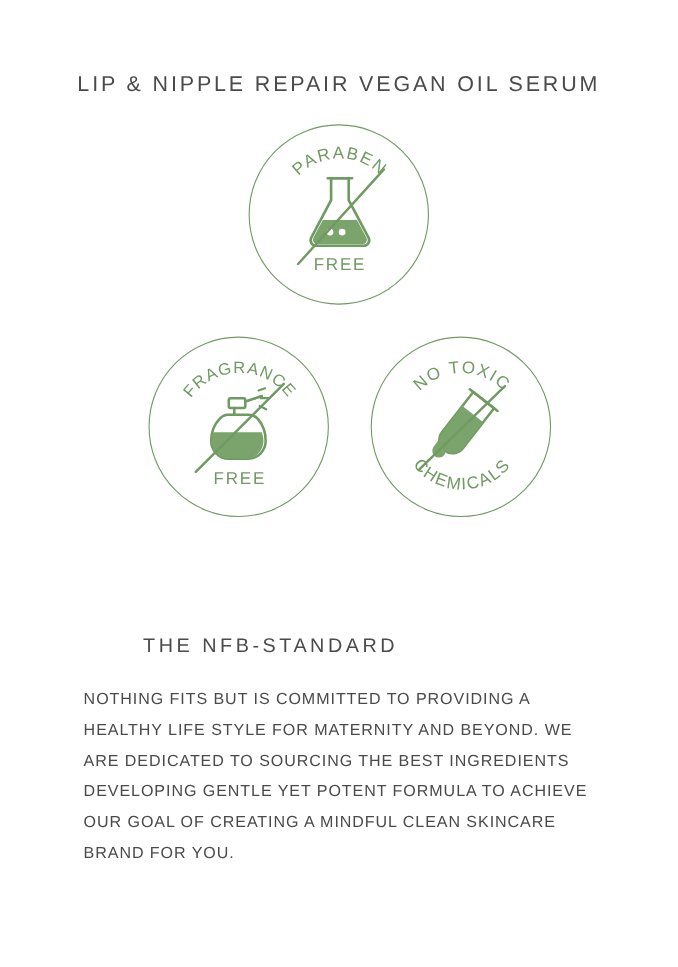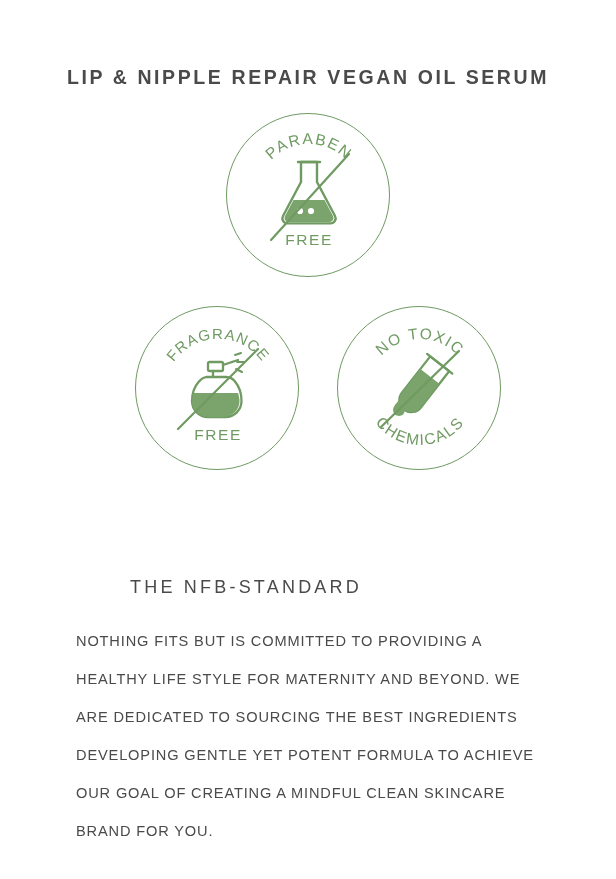--- a/index.html
+++ b/index.html
@@ -26,21 +26,21 @@
   
   .headline {
     position: absolute;
     top: 66px;
     left: 0;
     width: 616px;
     text-align: center;
     font-size: 19.5px;
     letter-spacing: 2.6px;
     color: #4a4a4a;
-    font-weight: 700;
+    font-weight: 400;
     white-space: nowrap;
   }
 
   
   .badges {
     position: absolute;
     top: 113px;
     left: 0;
     width: 616px;
     height: 360px;
@@ -73,21 +73,21 @@
   }
 
   
   .body-copy {
     position: absolute;
     top: 622px;
     left: 76px;
     width: 466px;
     font-size: 14.6px;
     letter-spacing: 0.85px;
-    line-height: 38px;
+    line-height: 28px;
     color: #4a4a4a;
     text-align: left;
   }
 </style>
 </head>
 <body>
 
 <div class="page">
 
   <div class="headline">LIP &amp; NIPPLE REPAIR VEGAN OIL SERUM</div>

